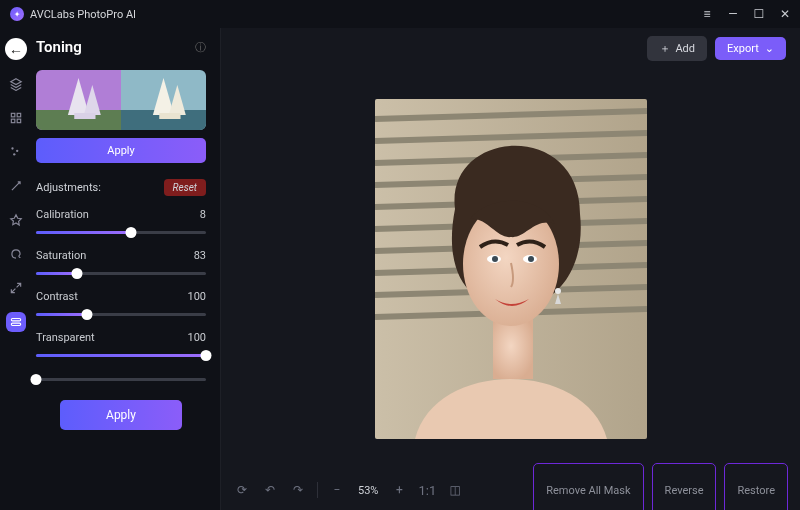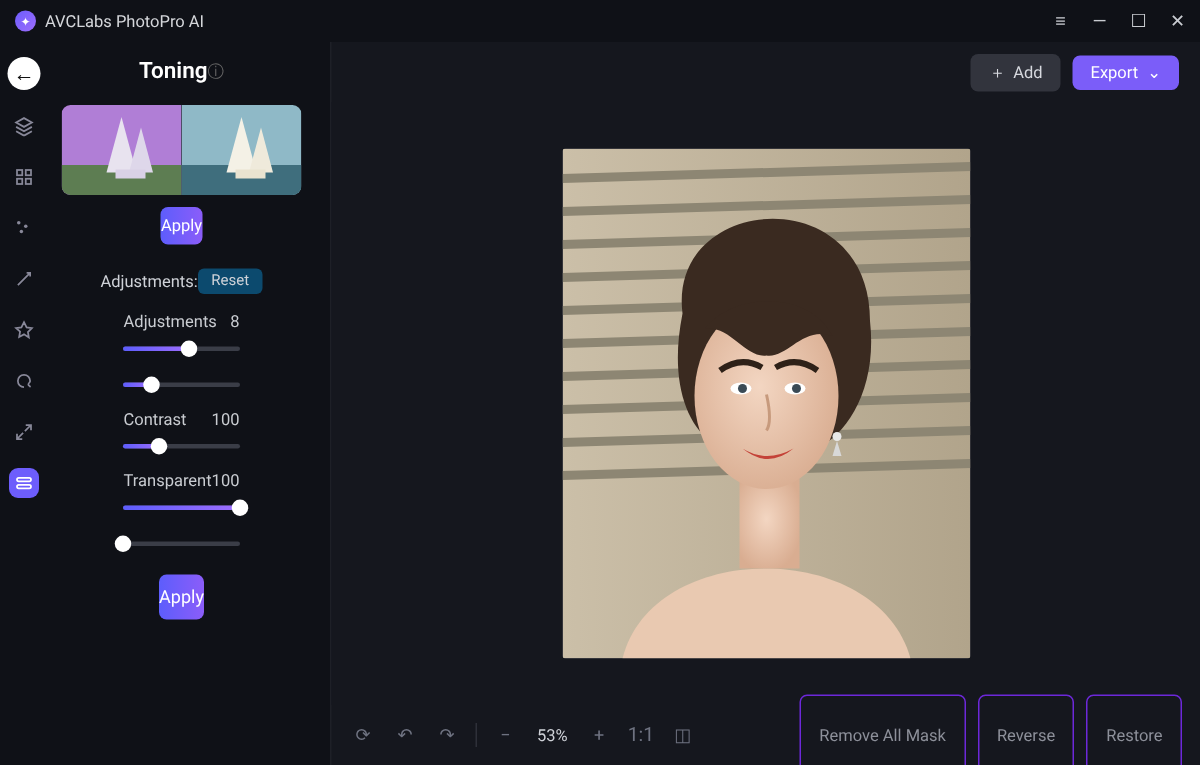--- a/index.html
+++ b/index.html
@@ -12,27 +12,27 @@
   .window-controls { display: flex; gap: 12px; align-items: center; }
   .window-controls span { width: 14px; text-align: center; color: #c9ccd1; cursor: default; }
 
   .app { display: flex; height: calc(510px - 28px); }
 
   .toolstrip { width: 32px; background: #0f1117; display:flex; flex-direction:column; align-items:center; padding-top:10px; gap:14px;}
   .toolstrip .tool { width:20px; height:20px; display:flex; align-items:center; justify-content:center; color:#889; border-radius:4px; }
   .toolstrip .tool.back { background:#fff; color:#111; border-radius:50%; width:22px; height:22px; font-size:14px;}
   .toolstrip .tool.active { background:#6d5dfc; color:#fff; border-radius:6px; }
 
-  .panel { width: 188px; background: #0f1117; padding: 10px 14px 0 4px; display:flex; flex-direction:column;align-items:center; }
+  .panel { width: 188px; background: #0f1117; padding: 10px 14px 0 4px; display:flex; flex-direction:column; }
   .panel-header { display:flex; align-items:center; justify-content:space-between; margin-bottom:14px; }
   .panel-header h1 { font-size:15px; font-weight:600; color:#fff;}
   .panel-header .info { color:#666; font-size:11px;}
 
   .section-label { font-size:11px; color:#cfd2d8; margin:6px 0 8px 0; display:flex; justify-content:space-between; align-items:center;}
-  .reset-btn { background:#0c4a6e; color:#cfd2d8; border:none; border-radius:4px; padding:3px 9px; font-size:10px;}
+  .reset-btn { background:#7f1d1d; color:#cfd2d8; border:none; border-radius:4px; padding:3px 9px; font-size:10px;font-style:italic;}
 
   .thumbs { display:flex; gap:0; border-radius:6px; overflow:hidden; height:60px; margin-bottom:8px;}
   .thumb { flex:1; position:relative; }
   .thumb svg { width:100%; height:100%; display:block;}
 
   .btn-row { display:flex; gap:8px; margin-bottom:10px;}
   .btn { flex:1; border:none; border-radius:5px; padding:6px 0; font-size:11px; cursor:pointer; }
   .btn-primary { background: linear-gradient(90deg,#5d5dfc,#8b5df9); color:#fff; }
   .btn-muted { background:#23252c; color:#7d808a;}
 
@@ -162,30 +162,34 @@
     </div>
 
     <div class="section-label">
       <span>Adjustments:</span>
       <button class="reset-btn">Reset</button>
     </div>
 
     <div id="sliders">
         <div class="slider-row">
           <div class="lbls">
-            <span>Adjustments</span>
+            <span>Calibration</span>
             <span>8</span>
           </div>
           <div class="slider">
             <div class="track"></div>
             <div class="fill" style="width:56%"></div>
             <div class="thumb-dot" style="left:56%"></div>
           </div>
         </div>
         <div class="slider-row">
+          <div class="lbls">
+            <span>Saturation</span>
+            <span>83</span>
+          </div>
           <div class="slider">
             <div class="track"></div>
             <div class="fill" style="width:24%"></div>
             <div class="thumb-dot" style="left:24%"></div>
           </div>
         </div>
         <div class="slider-row">
           <div class="lbls">
             <span>Contrast</span>
             <span>100</span>

